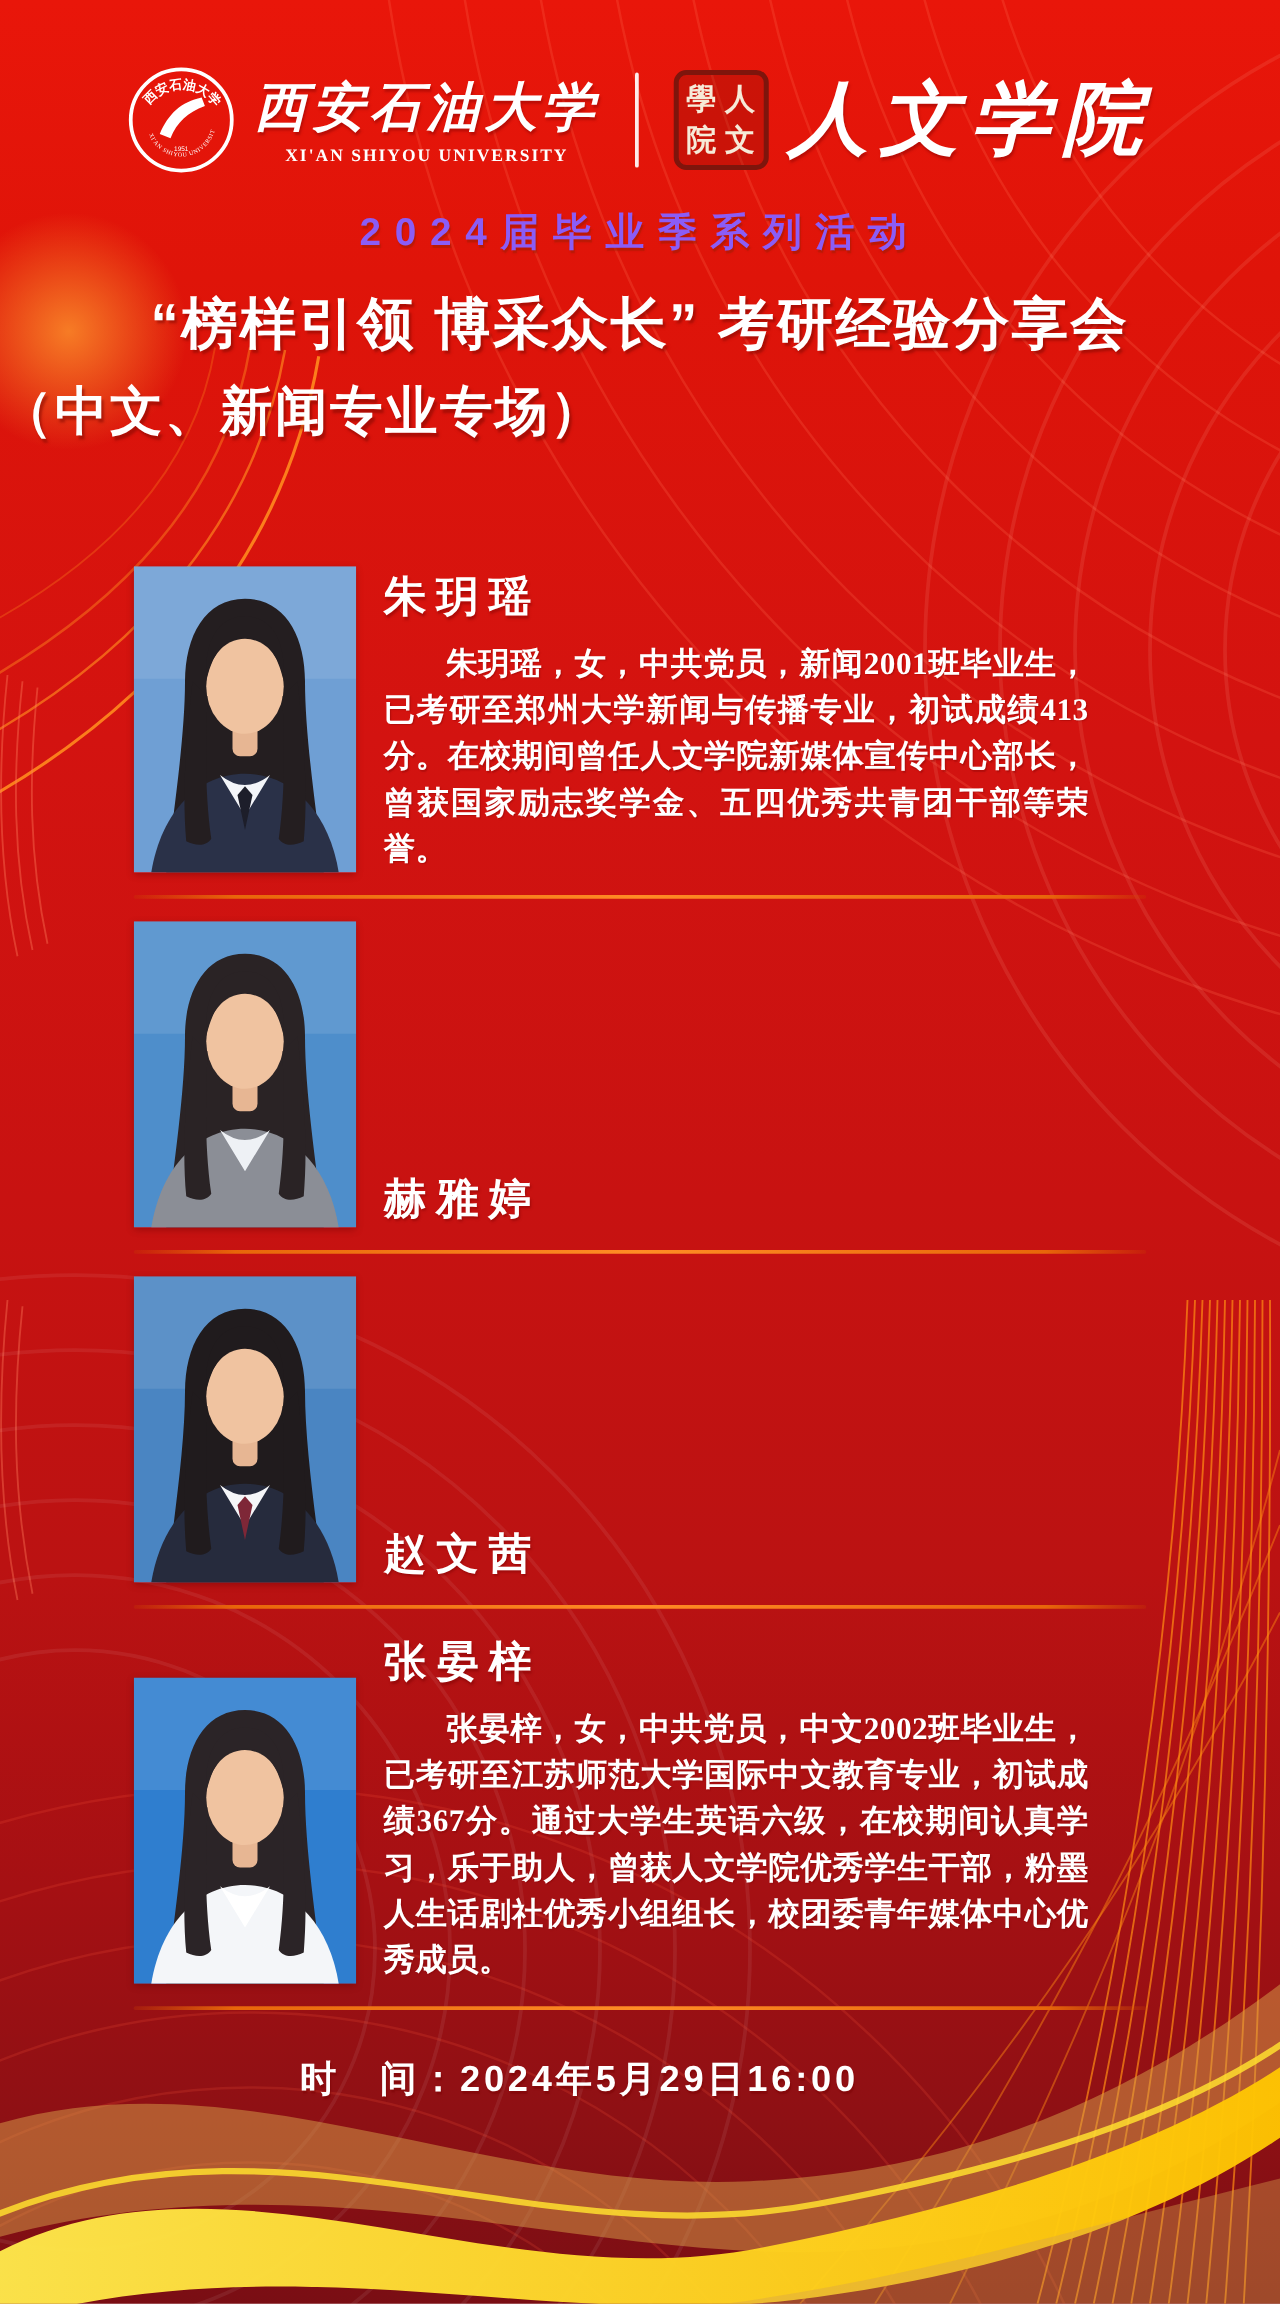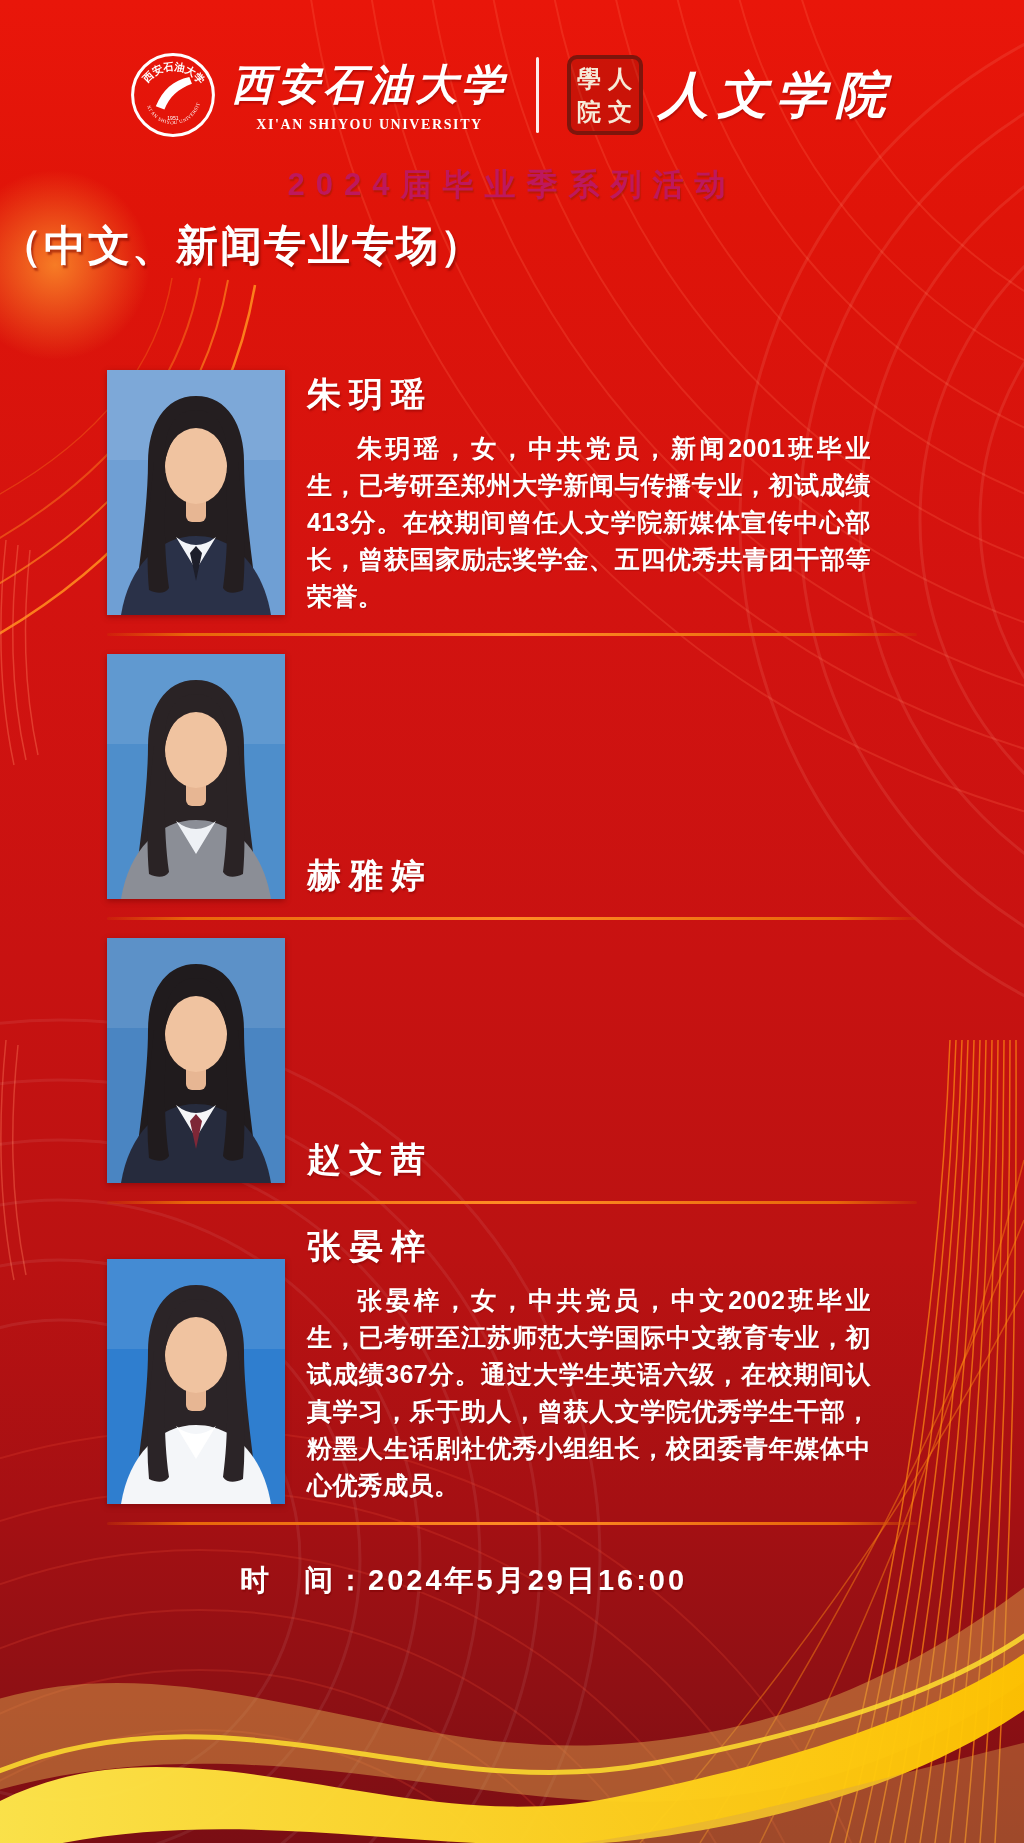--- a/index.html
+++ b/index.html
@@ -17,42 +17,42 @@
   .logo svg{width:100%;height:100%;display:block;}
   .logo-cn{fill:#fff;font-family:"DejaVu Serif",serif;font-weight:bold;}
   .logo-en{fill:#fff;font-family:"Liberation Serif",serif;letter-spacing:.6px;}
   .univ-block{display:flex;flex-direction:column;align-items:center;}
   .univ-cn{font-size:42px;font-weight:700;font-style:italic;letter-spacing:4px;text-shadow:1px 2px 2px rgba(120,0,0,.4);}
   .univ-en{font-size:14px;font-weight:700;letter-spacing:1.6px;font-family:"Liberation Serif","DejaVu Serif",serif;margin-top:4px;}
   .vdiv{width:3px;height:76px;background:rgba(255,255,255,.92);border-radius:2px;margin:0 12px;}
   .seal{width:62px;height:66px;border:4px solid #7e150c;border-radius:10px;background:rgba(110,12,6,.22);
         display:grid;grid-template-columns:1fr 1fr;align-items:center;justify-items:center;padding:3px;flex:0 0 62px;}
   .seal span{font-size:24px;line-height:1;font-weight:700;color:#f6ead8;font-family:"DejaVu Serif",serif;}
-  .college-cn{font-size:50px;font-weight:700;font-style:italic;letter-spacing:9px;text-shadow:1px 2px 2px rgba(120,0,0,.4);}
-
-  
-  .banner{text-align:center;margin-top:26px;font-size:31px;font-weight:800;color:#be185d;letter-spacing:11px;text-shadow:1px 2px 1px rgba(150,30,0,.5);}
+  .college-cn{font-size:64px;font-weight:700;font-style:italic;letter-spacing:9px;text-shadow:1px 2px 2px rgba(120,0,0,.4);}
+
+  
+  .banner{text-align:center;margin-top:26px;font-size:31px;font-weight:800;color:#8b5cf6;letter-spacing:11px;text-shadow:1px 2px 1px rgba(150,30,0,.5);}
   .title1{text-align:center;margin-top:22px;font-size:45px;font-weight:800;letter-spacing:2px;text-shadow:2px 3px 2px rgba(130,10,0,.55);}
   .title2{text-align:left;margin-top:12px;font-size:42px;font-weight:800;letter-spacing:2px;text-shadow:2px 3px 2px rgba(130,10,0,.55);}
 
   
   .profiles{width:810px;margin:96px auto 0;}
   .card{display:flex;gap:22px;min-height:245px;align-items:flex-end;}
   .photo{width:178px;height:245px;flex:0 0 178px;box-shadow:0 2px 6px rgba(90,0,0,.45);}
   .photo svg{width:100%;height:100%;display:block;}
   .photo .pbg{fill:var(--bg,#4a85c2);}
   .photo .hair,.photo .bangs,.photo .strand{fill:var(--hair,#241e20);}
   .photo .coat{fill:var(--coat,#2a3148);}
   .photo .shirt{fill:var(--shirt,#f3f5f9);}
   .photo .tie{fill:var(--tie,transparent);}
   .photo .face{fill:#f0c3a0;}
   .photo .neck{fill:#e7b693;}
   .info{flex:1;padding-right:46px;}
   .pname{margin:2px 0 0;font-size:34px;font-weight:800;letter-spacing:8px;text-shadow:1px 2px 2px rgba(120,0,0,.45);}
-  .bio{margin:12px 0 0;font-size:25px;line-height:37px;font-weight:600;text-align:justify;text-indent:2em;letter-spacing:.4px;text-shadow:1px 1px 1px rgba(120,0,0,.35);}
+  .bio{margin:12px 0 0;font-size:25px;line-height:37px;font-weight:600;text-align:justify;text-indent:2em;letter-spacing:.4px;text-shadow:1px 1px 1px rgba(120,0,0,.35);font-family:Liberation Serif, serif;}
   .divider{height:3px;margin:18px 0;border-radius:2px;
     background:linear-gradient(90deg,rgba(200,60,0,.25),#e8660a 10%,#ff8c25 50%,#e8660a 90%,rgba(200,60,0,.25));}
 
   
   .footer{margin-top:36px;padding-left:240px;font-size:29px;font-weight:800;letter-spacing:3px;}
   .frow{margin-bottom:22px;text-shadow:1px 2px 1px rgba(120,0,0,.45);}
 </style>
 </head>
 <body>
 
@@ -176,20 +176,21 @@
     <div class="seal">
       <span>學</span>
       <span>人</span>
       <span>院</span>
       <span>文</span>
     </div>
     <div class="college-cn">人文学院</div>
   </header>
 
   <div class="banner">2024届毕业季系列活动</div>
+  <h1 class="title1" style="margin-bottom:0;">“榜样引领 博采众长” 考研经验分享会</h1>
   <h2 class="title2" style="margin-bottom:0;">（中文、新闻专业专场）</h2>
 
   <main class="profiles">
 
     <section class="card">
       <div class="photo photo-1" style="--bg: #6f9fd4; --hair: #241e20; --coat: #2a3148; --shirt: #f3f5f9; --tie: #1d1e2a;">
         <svg viewBox="0 0 178 245" preserveAspectRatio="none">
           <rect class="pbg" x="0" y="0" width="178" height="245"></rect>
           <rect x="0" y="0" width="178" height="90" fill="rgba(255,255,255,.10)"></rect>
           <path class="hair" d="M89,26 C57,26 41,56 41,92 C41,136 32,196 26,245 L152,245 C146,196 137,136 137,92 C137,56 121,26 89,26 Z"></path>

